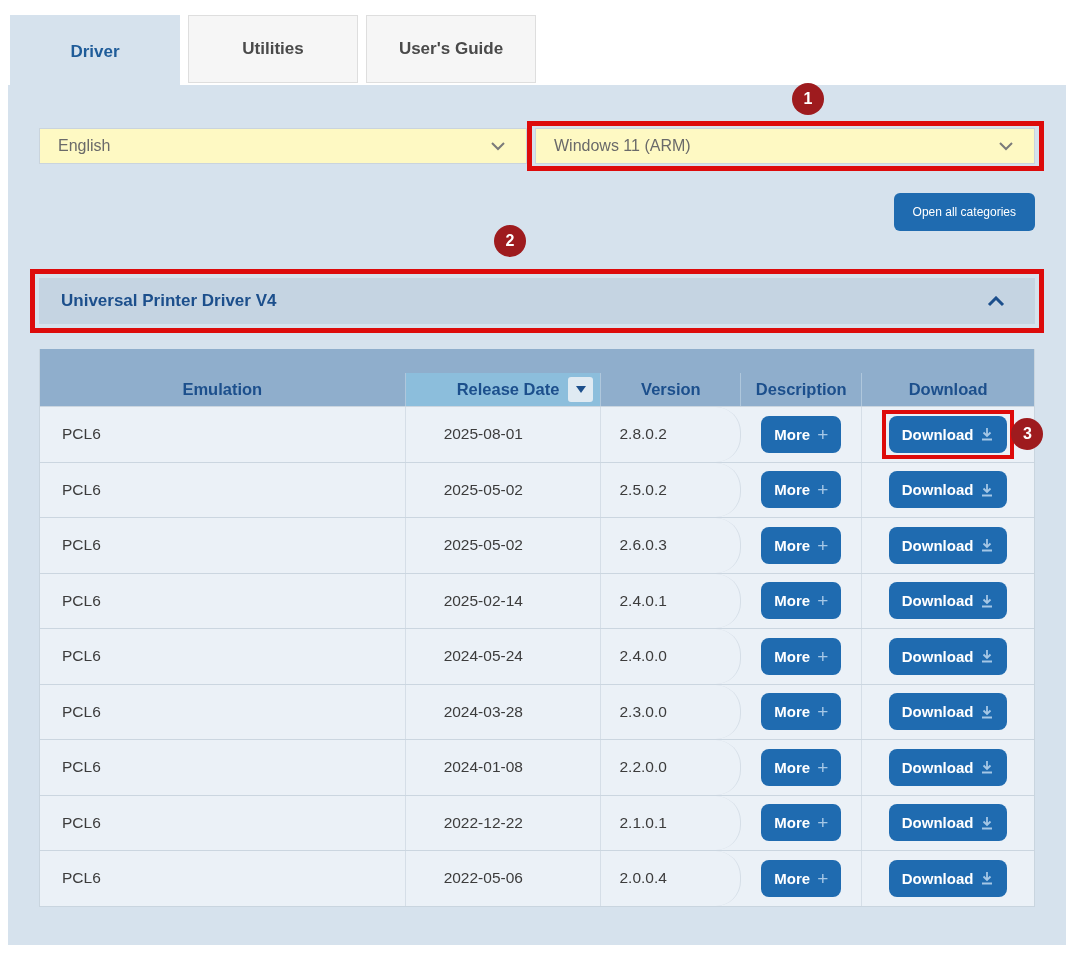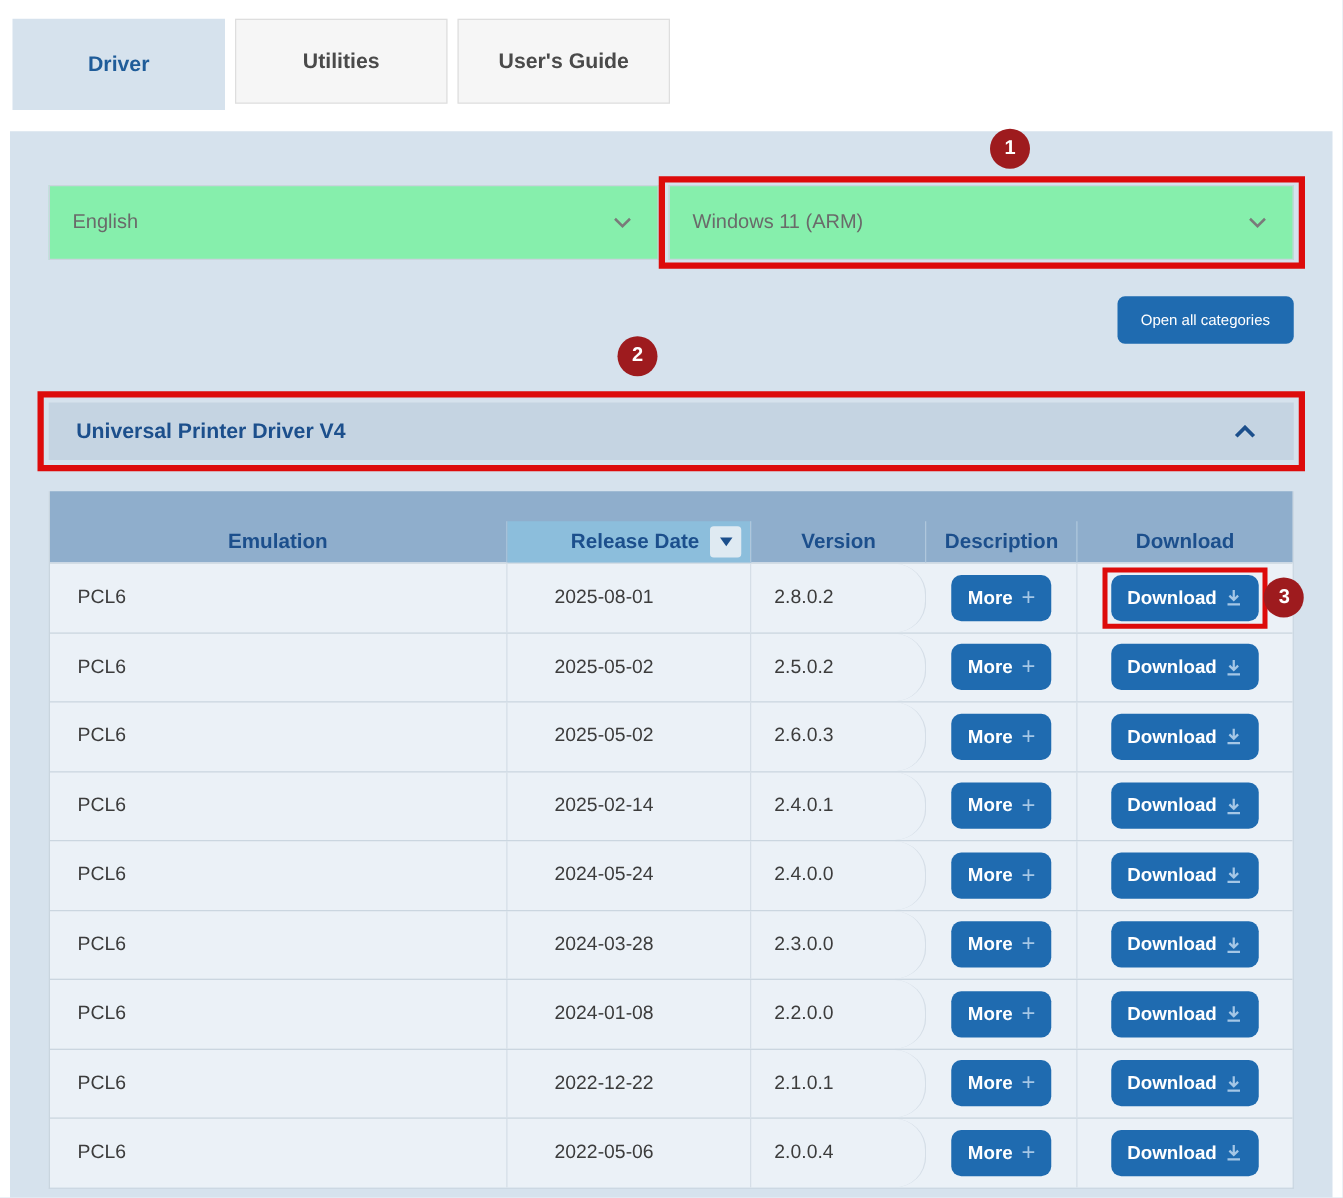--- a/index.html
+++ b/index.html
@@ -1,39 +1,39 @@
 <!DOCTYPE html>
 <html><head>
 <meta charset="utf-8">
 <style>
   * { box-sizing: border-box; }
   body {
     margin: 0; width: 1074px; height: 958px; background: #ffffff;
     font-family: "Liberation Sans", sans-serif; position: relative; overflow: hidden;
   }
   
-  .tabs { display: flex; gap: 8px; padding: 15px 0 0 10px; height: 105px; }
+  .tabs { display: flex; gap: 8px; padding: 15px 0 0 10px; height: 85px; }
   .tab {
     width: 170px; height: 68px; display: flex; align-items: center; justify-content: center;
     background: #F6F6F6; border: 1px solid #DEDEDE; color: #4A4A4A;
     font-size: 17px; font-weight: bold; cursor: pointer;
   }
   .tab.active {
     background: #D6E2ED; border: none; color: #1F5C99; height: 73px;
     position: relative; z-index: 2;
   }
   
   .panel {
     margin: 0 8px; width: 1058px; height: 860px; background: #D6E2ED;
     padding: 43px 31px 0 31px;
   }
   
   .filter-row { display: flex; justify-content: space-between; position: relative; }
   .select {
-    height: 60px; background: #86efac; border: 1px solid #CAD4DD;
+    height: 36px; background: #fef9c3; border: 1px solid #CAD4DD;
     display: flex; align-items: center; justify-content: space-between;
     padding: 0 20px 0 18px; font-size: 16px; color: #6A6A6A; cursor: pointer;
   }
   .select-lang { width: 488px; }
   .select-os { width: 500px; }
   .os-wrap { position: relative; }
   
   .red-frame { position: absolute; border: 5px solid #DD0B0B; pointer-events: none; z-index: 3; }
   .frame-1 { left: -8px; right: -9px; top: -7px; bottom: -7px; }
   .frame-3 { left: -7px; right: -7px; top: -6px; bottom: -6px; border-width: 4px; }

